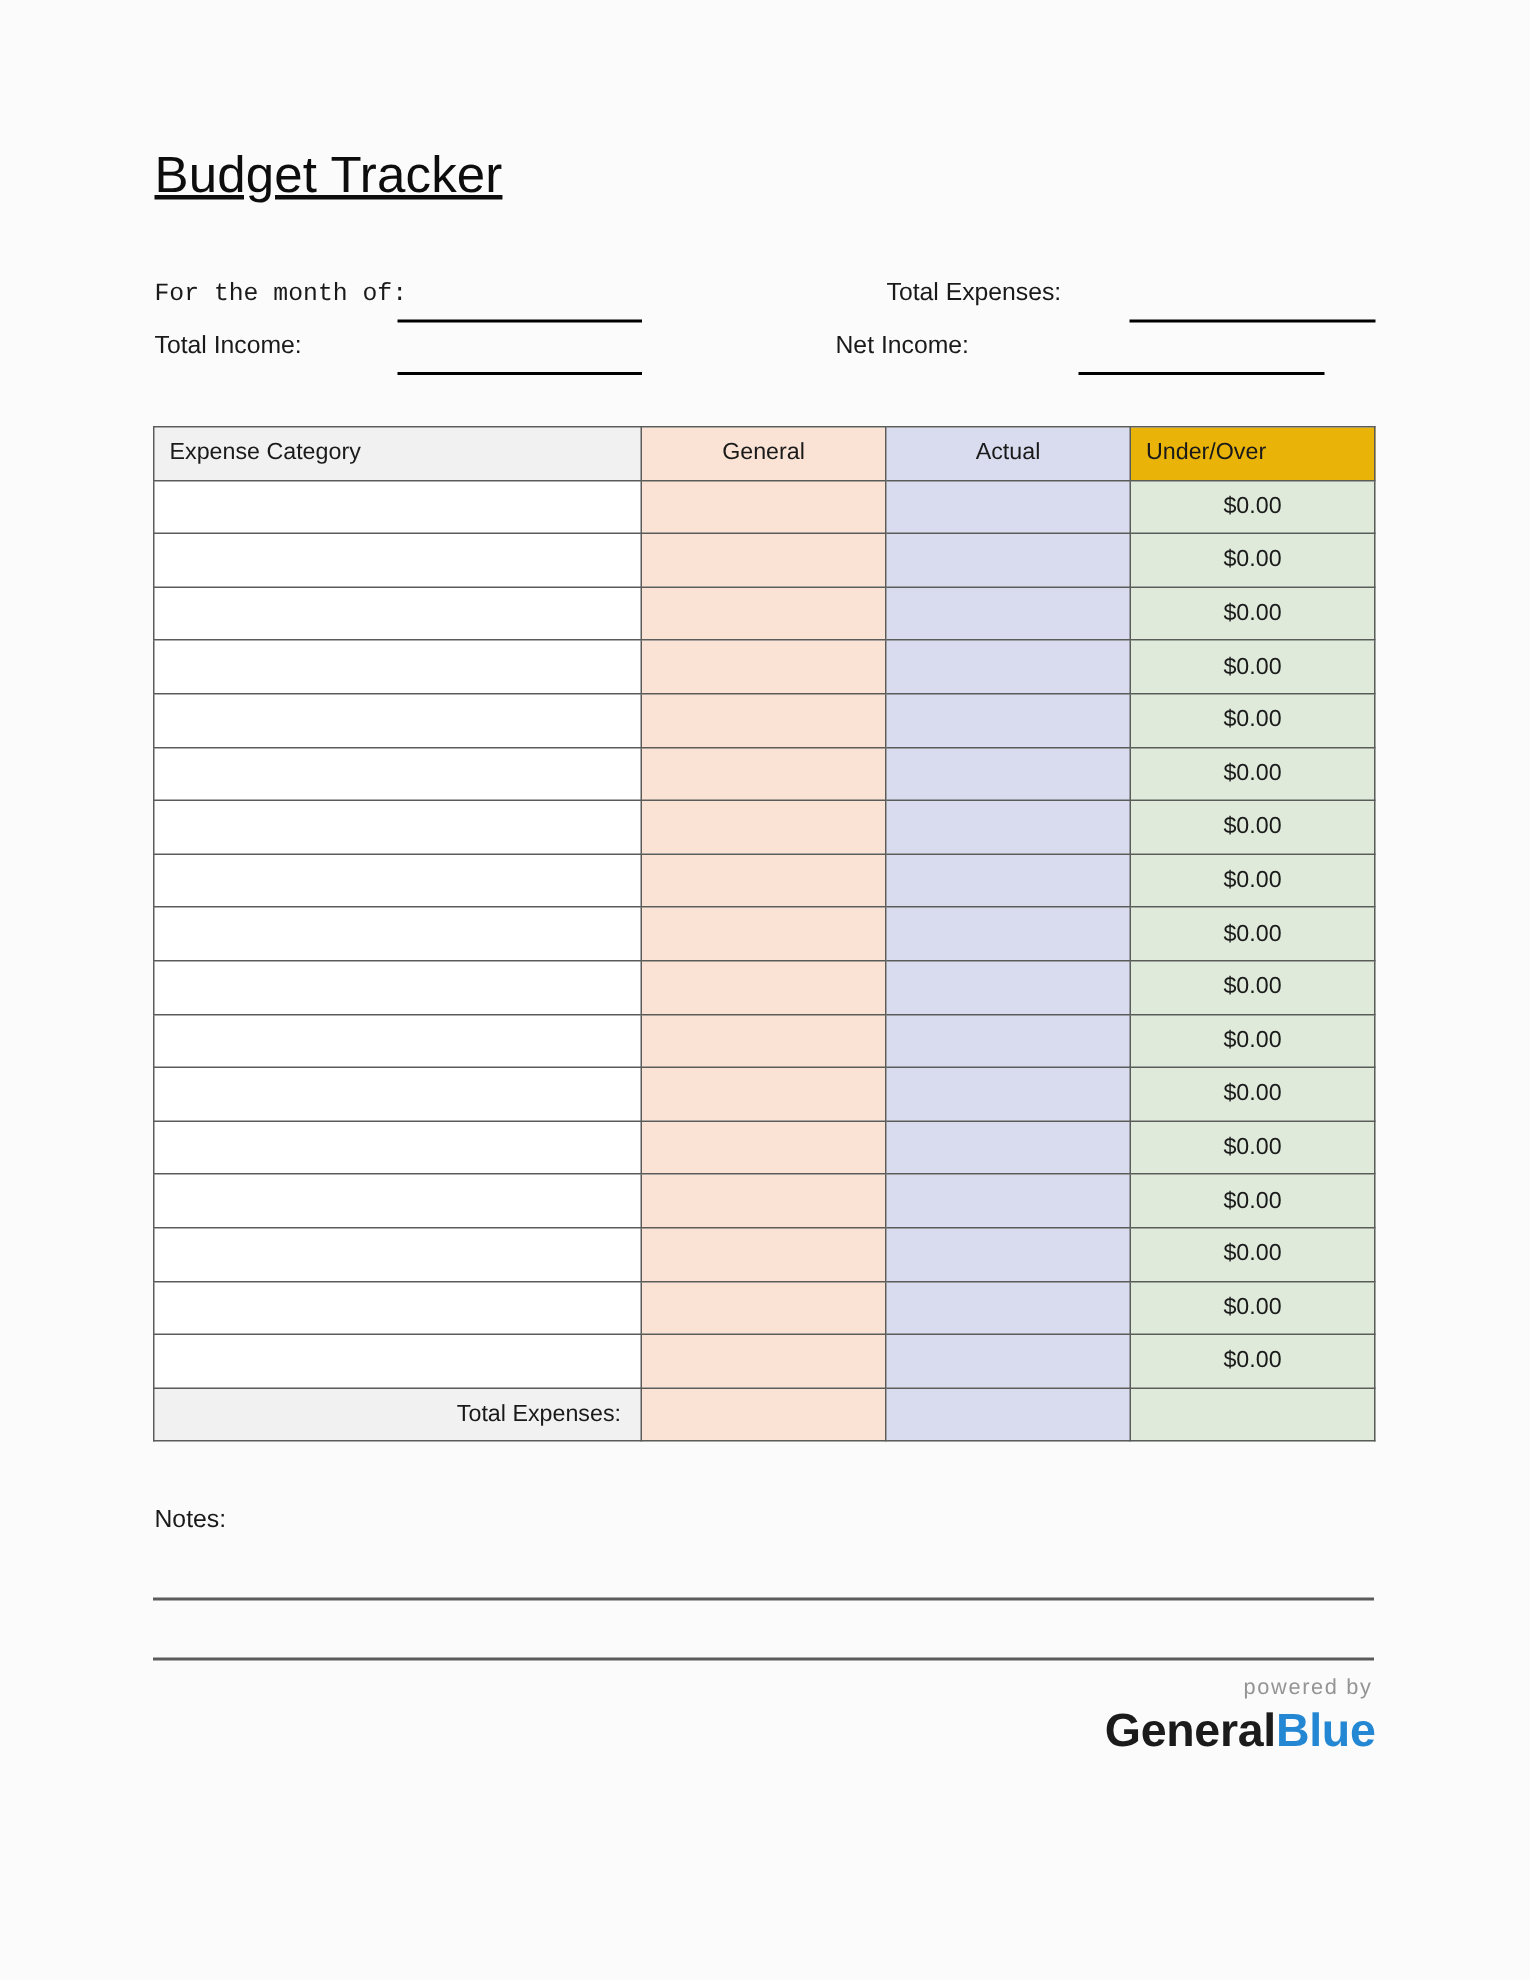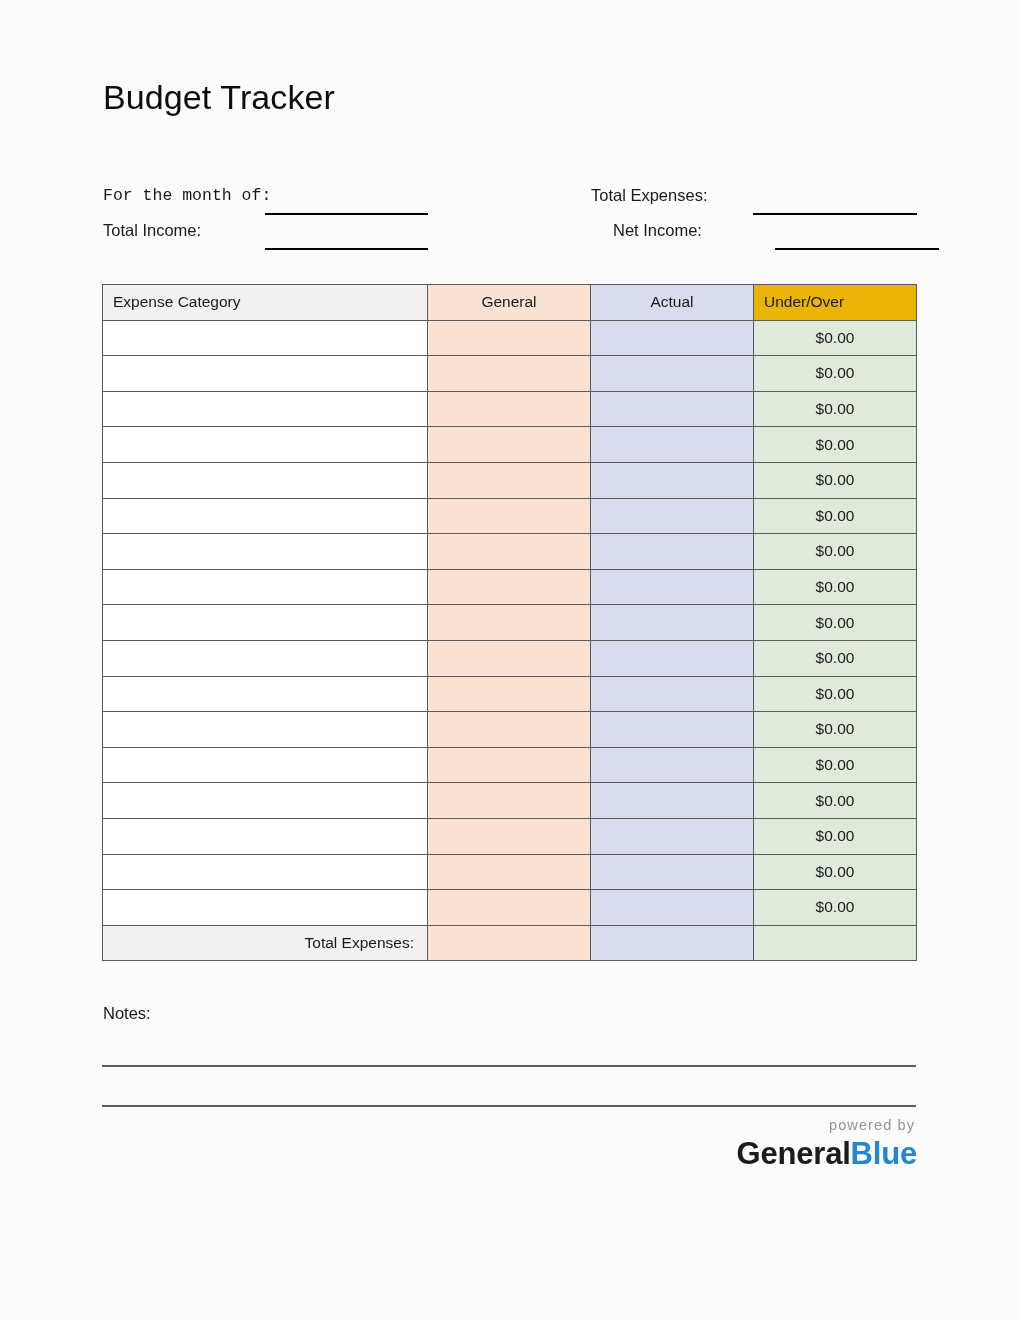--- a/index.html
+++ b/index.html
@@ -19,26 +19,27 @@
     position: absolute;
     left: 0; top: 0;
     width: 1020px;
     height: 1320px;
   }
 
   
   .title {
     position: absolute;
     left: 103px;
-    top: 78px;
+    top: 98px;
     font-size: 34px;
     font-weight: 400;
     letter-spacing: 0.1px;
     color: #0d0d0d;
     white-space: nowrap;
+    text-decoration: underline;
   }
 
   
   .form-area {
     position: absolute;
     left: 0;
     top: 180px;
     width: 1020px;
   }
   .field-row {
@@ -57,21 +58,21 @@
     position: absolute;
     bottom: 0;
     border-bottom: 2.2px solid #000;
     height: 1px;
   }
   
   .f-month   { left: 103px; top: 6px;  width: 330px; font-family: Liberation Mono, monospace; }
   .f-income  { left: 103px; top: 41px; width: 330px; }
   
   .f-expense { left: 591px; top: 6px;  width: 330px; }
-  .f-net     { left: 613px; top: 41px; width: 330px; }
+  .f-net     { left: 557px; top: 41px; width: 330px; }
 
   .f-month .field-blank   { left: 162px; width: 163px; top: 26px; }
   .f-income .field-blank  { left: 162px; width: 163px; top: 26px; }
   .f-expense .field-blank { left: 162px; width: 164px; top: 26px; }
   .f-net .field-blank     { left: 162px; width: 164px; top: 26px; }
 
   
   .budget-table {
     position: absolute;
     left: 102px;

